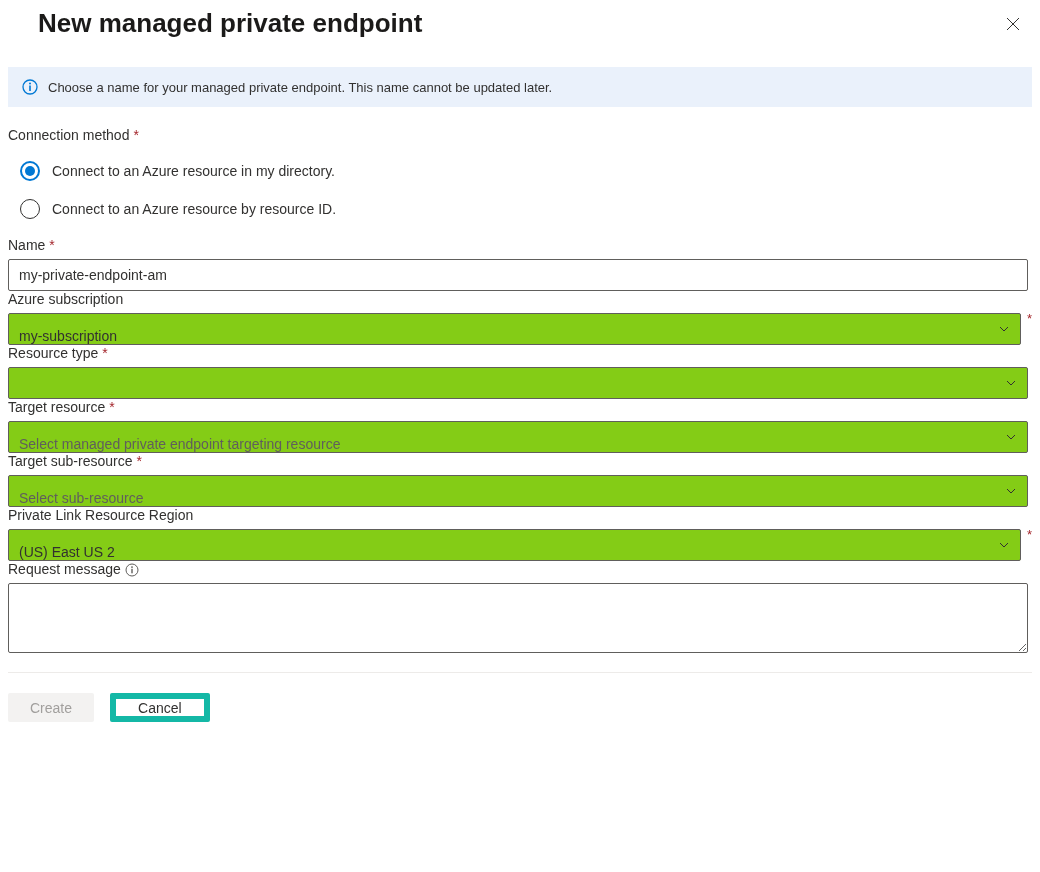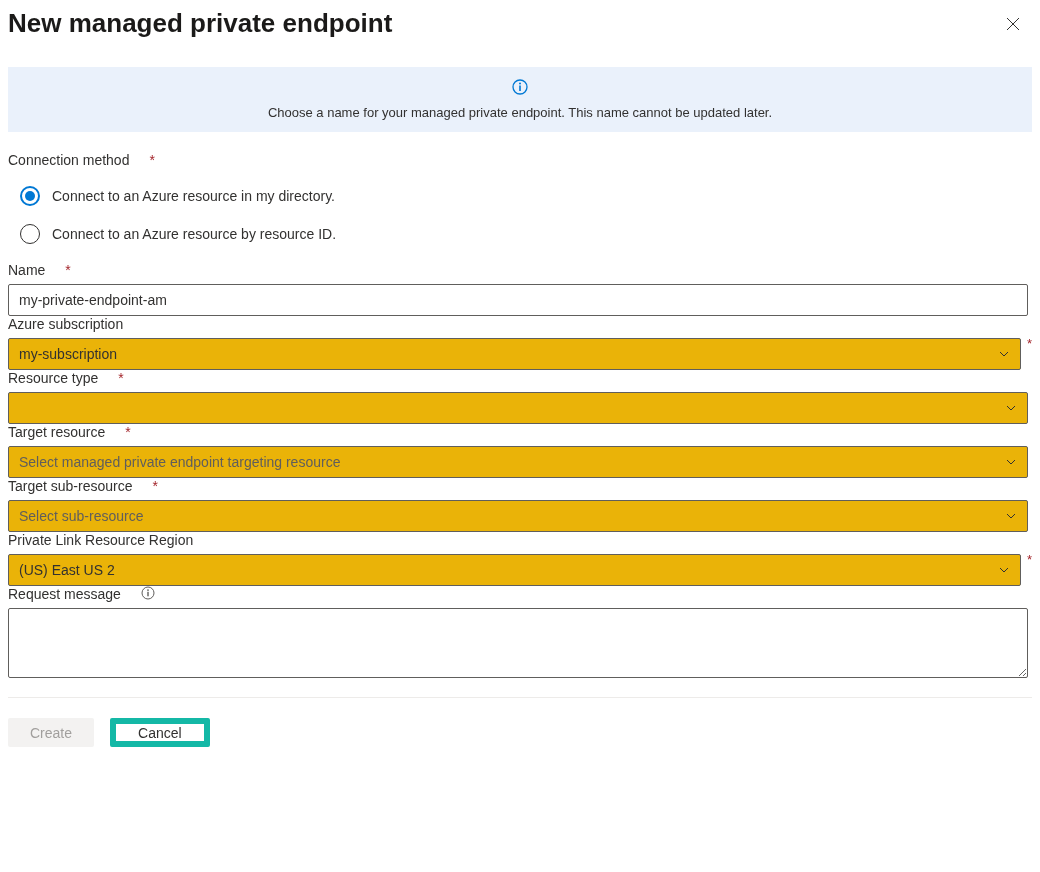--- a/index.html
+++ b/index.html
@@ -9,57 +9,57 @@
       color: #323130;
       background: #ffffff;
       padding: 8px 8px 8px 8px;
       width: 1040px;
     }
     .header {
       display: flex;
       align-items: center;
       justify-content: space-between;
       padding: 0 0 28px 0;
+      margin-left: 30px;
     }
     .header h1 {
       font-size: 26px;
       font-weight: 600;
       color: #1b1a19;
     }
     .close-x {
       width: 14px;
       height: 14px;
       cursor: pointer;
       margin-right: 12px;
     }
     .info-banner {
       background: #eaf1fb;
       display: flex;
       align-items: center;
       gap: 10px;
       padding: 12px 14px;
       margin-bottom: 20px;
-      flex-direction: column;
     }
     .info-icon {
       width: 16px;
       height: 16px;
       flex: 0 0 auto;
     }
     .info-text {
       font-size: 13px;
       color: #323130;
     }
     .label {
       font-size: 14px;
       color: #323130;
       margin-bottom: 6px;
       display: flex;
-      align-items: flex-start;
-      gap: 20px;
+      align-items: flex-end;
+      gap: 4px;
     }
     .req {
       color: #a4262c;
     }
     .radio-group {
       margin-top: 8px;
     }
     .radio-row {
       display: flex;
       align-items: center;
@@ -113,24 +113,24 @@
       color: #323130;
     }
     .select-wrap {
       width: 1020px;
       height: 32px;
       border: 1px solid #605e5c;
       border-radius: 2px;
       padding: 0 34px 0 10px;
       font-size: 14px;
       display: flex;
-      align-items: center;
+      align-items: flex-end;
       position: relative;
       cursor: pointer;
-      background: #eab308;
+      background: #84cc16;
     }
     .select-value { color: #323130; }
     .select-placeholder { color: #605e5c; }
     .chevron {
       position: absolute;
       right: 10px;
       top: 50%;
       transform: translateY(-50%);
       width: 12px;
       height: 12px;

